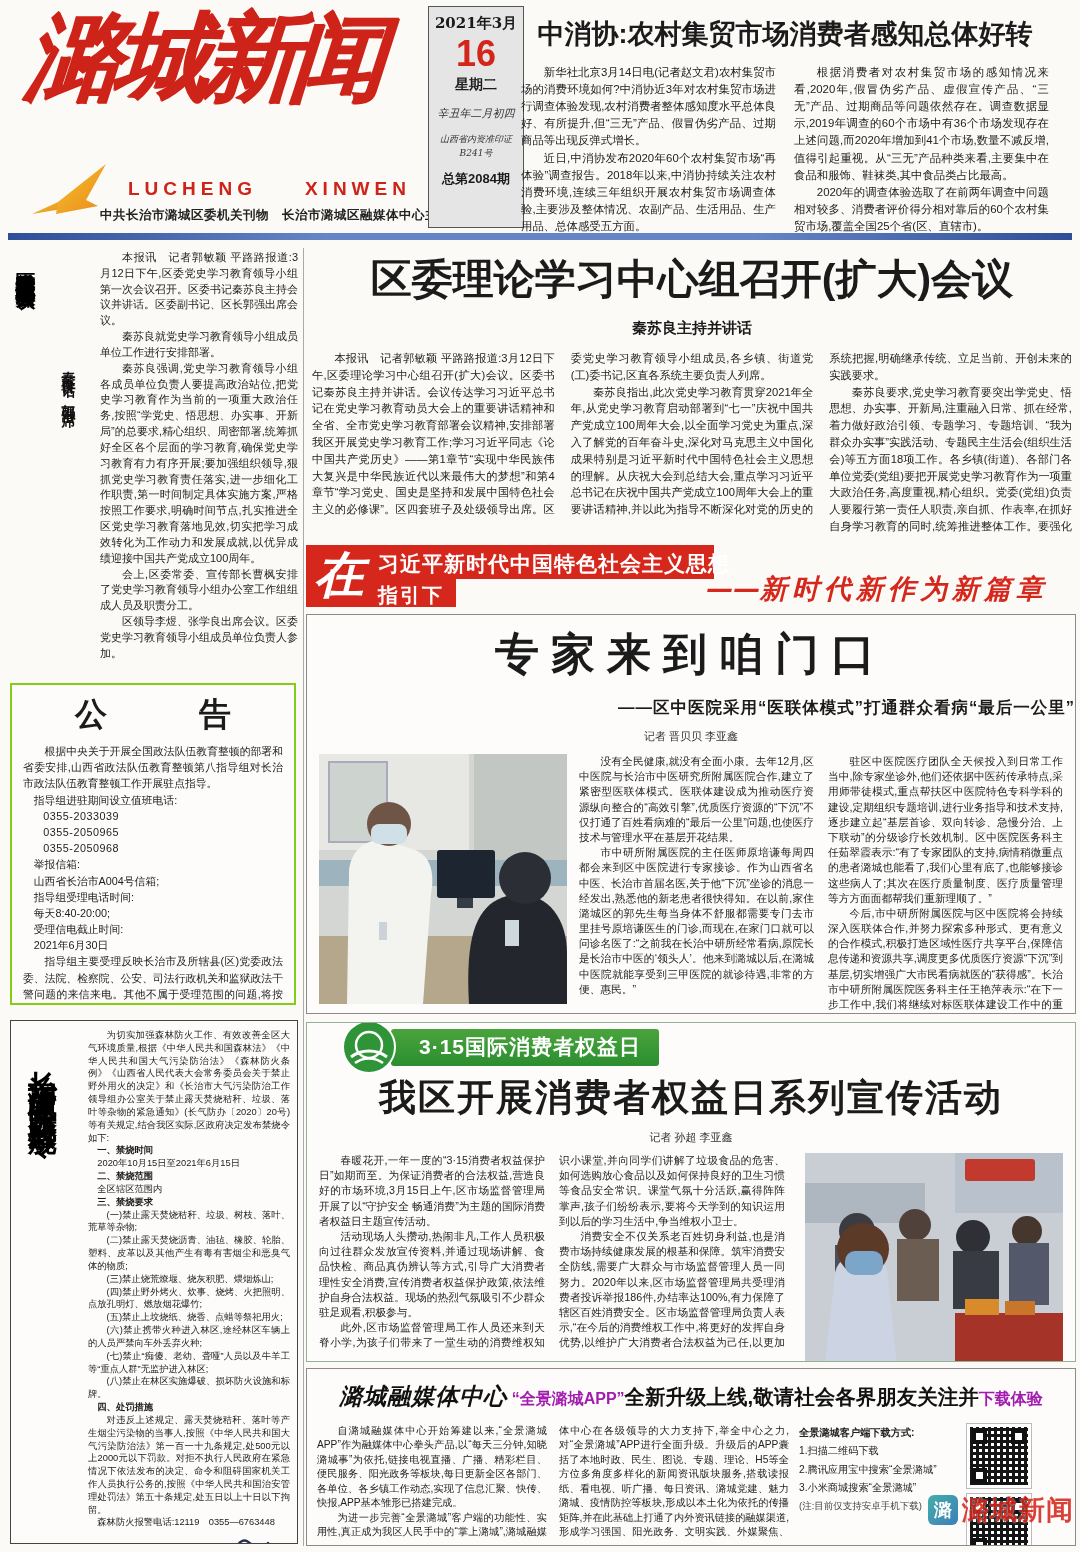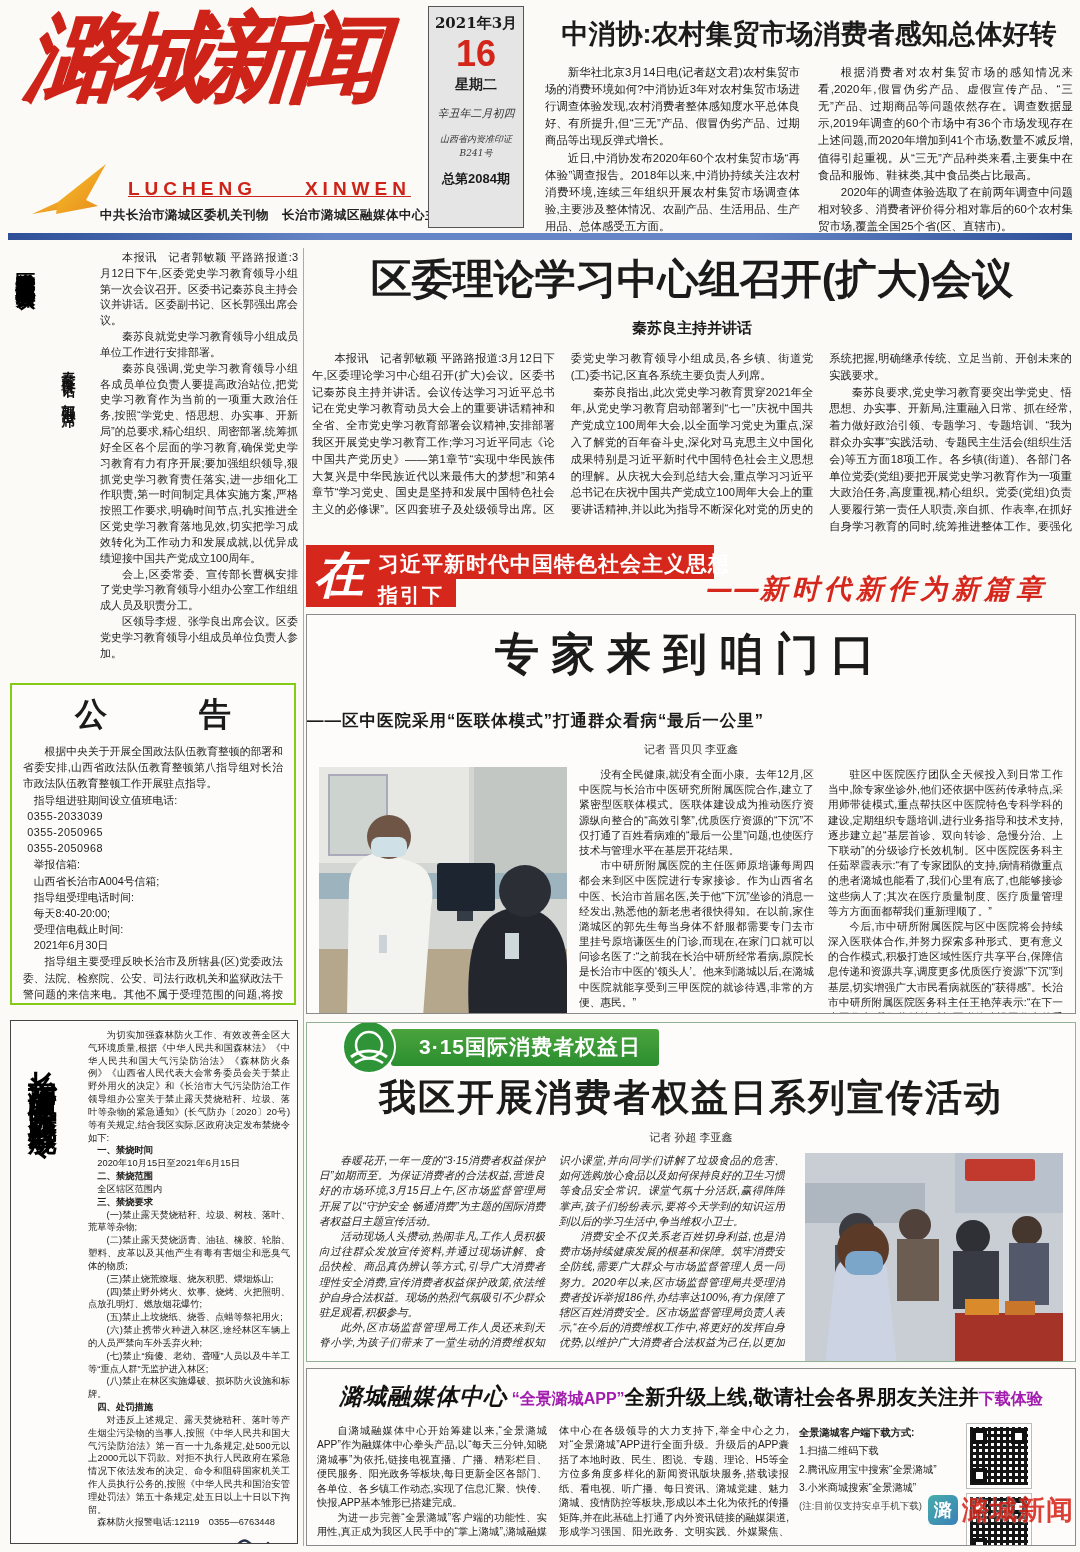--- a/index.html
+++ b/index.html
@@ -12,39 +12,39 @@
   
   .masthead-title{
     position:absolute; left:26px; top:-6px; width:400px;
     font-family:"DejaVu Serif", serif; font-style:italic; font-weight:bold;
     font-size:96px; letter-spacing:-8px; color:#ce2318;
     transform:skewX(-4deg); text-shadow:1px 1px 0 #ce2318;
     white-space:nowrap;
   }
   .masthead-latin{
     position:absolute; left:128px; top:176px; font-size:19px; font-weight:bold;
-    color:#ce2318; letter-spacing:5px; white-space:nowrap;text-decoration:underline;
+    color:#ce2318; letter-spacing:5px; white-space:nowrap;
   }
   .masthead-publisher{
     position:absolute; left:100px; top:207px; font-size:12.5px; font-weight:bold;
     color:#222; white-space:nowrap; letter-spacing:.5px;
   }
   .masthead-logo{ position:absolute; left:28px; top:162px; }
   .datebox{
     position:absolute; left:428px; top:6px; width:96px; height:222px;
     border:1px solid #555; text-align:center; padding-top:7px; background:#e5e5e5;
   }
   .datebox .ym{ font-size:15px; font-weight:bold; font-family:"DejaVu Serif",serif; }
   .datebox .day{ font-size:36px; font-weight:bold; color:#d4251a; line-height:1.15; }
   .datebox .wk{ font-size:14px; font-weight:bold; margin-top:2px; }
   .datebox .lunar{ font-size:11px; font-family:"DejaVu Serif",serif; font-style:italic; color:#333; margin-top:12px; }
   .datebox .license{ font-size:9px; font-family:"DejaVu Serif",serif; font-style:italic; color:#333; margin-top:12px; padding:0 3px; line-height:1.5; }
   .datebox .issue{ font-size:13px; font-weight:bold; margin-top:10px; }
   
-  .topright{ position:absolute; left:545px; top:16px; width:528px; }
+  .topright{ position:absolute; left:521px; top:16px; width:528px; }
   .topright h1{ font-size:27px; font-weight:900; letter-spacing:0; text-align:center; white-space:nowrap; }
   .topright .body{ margin-top:12px; column-count:2; column-gap:18px; height:172px; overflow:hidden; }
   p.art{ font-size:11.4px; line-height:1.5; text-align:justify; text-indent:2em; color:#222; }
   
   .bluebar{ position:absolute; left:8px; right:8px; top:233px; height:7px;
     background:linear-gradient(90deg,#2e4f97,#6585c6 30%,#6585c6 70%,#2e4f97); }
   
   .vdivider{ position:absolute; left:303px; top:248px; width:1px; height:1298px; background:#aaa; }
   .leftcol{ position:absolute; left:8px; top:248px; width:292px; }
   .story1{ position:relative; height:420px; }
@@ -61,21 +61,21 @@
   .story1-text{ position:absolute; left:92px; top:2px; width:198px; height:414px; overflow:hidden; }
   .story1-text p{ font-size:11px; line-height:1.44; }
   
   .notice-box{
     position:absolute; left:2px; top:435px; width:286px; height:322px;
     border:2px solid #84cc16; padding:8px 11px; overflow:hidden; background:#fdfcfa;
   }
   .notice-box .ntitle{ text-align:center; font-size:32px; font-weight:900; letter-spacing:30px; text-indent:30px; margin-bottom:6px; }
   .notice-box p, .notice-box div.nl{ font-size:10.8px; line-height:1.5; text-align:justify; }
   .nl{ padding-left:1em; }
-  .nl.num{ padding-left:.4em; letter-spacing:.5px; }
+  .nl.num{ padding-left:.4em; letter-spacing:.5px;margin-left:16px; }
   
   .ban-box{
     position:absolute; left:2px; top:772px; width:288px; height:524px;
     border:1px solid #444; padding:8px 7px; overflow:hidden; background:#fdfcfa;
   }
   .vtitle2{
     position:absolute; left:12px; top:26px; height:480px;
     writing-mode:vertical-rl; text-orientation:upright;
     font-size:29px; font-weight:900; letter-spacing:5px; color:#000;
   }
@@ -102,39 +102,39 @@
   .banner-l2{ position:absolute; left:72px; top:37px; z-index:2; color:#fff; font-size:20px; font-weight:900; letter-spacing:2px; }
   .banner-cal{
     position:absolute; left:400px; top:26px; color:#d6271c;
     font-family:"DejaVu Serif",serif; font-style:italic; font-weight:bold;
     font-size:27px; letter-spacing:5px; white-space:nowrap;
   }
   .banner-cal .dash{ letter-spacing:0; }
   
   .expert-box{ position:absolute; left:306px; top:614px; width:770px; height:400px; border:1px solid #8a8a8a; padding-top:10px; overflow:hidden; background:#fdfcfa; }
   .expert-box h1{ text-align:center; font-size:44px; font-weight:900; letter-spacing:12px; }
-  .expert-box .sub{ text-align:left; font-size:16.5px; font-weight:bold; margin-top:26px; letter-spacing:1px; }
+  .expert-box .sub{ text-align:right; font-size:16.5px; font-weight:bold; margin-top:13px; letter-spacing:1px; }
   .expert-box .byline{ text-align:center; font-size:11px; color:#333; margin-top:10px; }
   .expert-content{ display:flex; gap:12px; padding:10px 12px 0; }
   .expert-photo-wrap{ width:248px; flex:none; }
   .photo-caption{ font-size:9.5px; color:#333; text-align:center; margin-top:4px; }
   .expert-text{ flex:1; column-count:2; column-gap:14px; height:272px; overflow:hidden; }
   .expert-text p.art{ font-size:10.7px; line-height:1.42; }
   
   .consumer-box{ position:absolute; left:306px; top:1022px; width:770px; height:340px; border:1px solid #93b193; overflow:hidden; background:#fdfcfa; }
   .badge-row{ position:relative; height:46px; }
   .badge-label{
     position:absolute; left:84px; top:6px; background:linear-gradient(#4aa43d,#2b8e2f);
     color:#fff; font-weight:900; font-size:21px; letter-spacing:1px;
     padding:4px 18px 5px 28px; border-radius:3px; white-space:nowrap;
   }
   .badge-icon{ position:absolute; left:34px; top:-4px; z-index:2; }
   .consumer-box h1{ text-align:center; font-size:37px; font-weight:900; letter-spacing:2px; margin-top:4px; }
   .consumer-box .byline{ text-align:center; font-size:11px; color:#333; margin-top:7px; }
-  .consumer-content{ display:flex; gap:20px; padding:8px 12px 0;font-style:italic; }
+  .consumer-content{ display:flex; gap:20px; padding:8px 12px 0; }
   .consumer-text{ flex:1; column-count:2; column-gap:14px; height:212px; overflow:hidden; }
   .consumer-text p.art{ font-size:10.7px; line-height:1.42; }
   .consumer-photo-wrap{ width:258px; flex:none; }
   
   .app-box{ position:absolute; left:306px; top:1368px; width:770px; height:178px; border:1px solid #8a8a8a; overflow:hidden; background:#fdfcfa; }
   .app-headline{ padding:12px 6px 4px; white-space:nowrap; text-align:center; }
   .app-headline .brand{ font-family:"DejaVu Serif",serif; font-style:italic; font-weight:bold; font-size:23px; color:#111; letter-spacing:1px; }
   .app-headline .red{ color:#a21caf; font-size:16px; font-weight:900; }
   .app-headline .mid{ font-size:20.5px; font-weight:900; color:#111; }
   .app-body{ display:flex; gap:10px; padding:8px 10px 0; }

